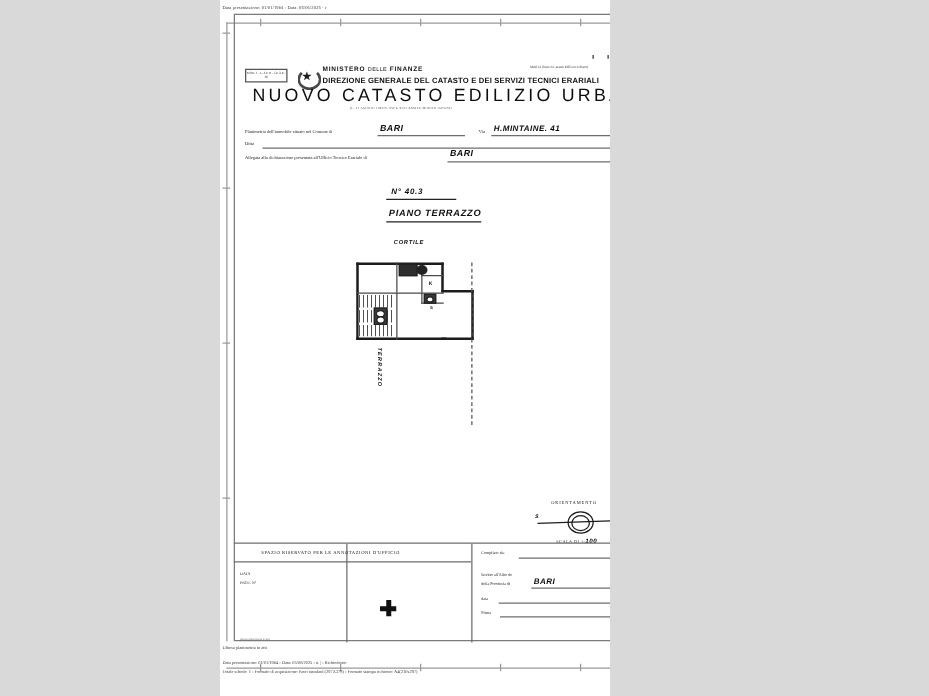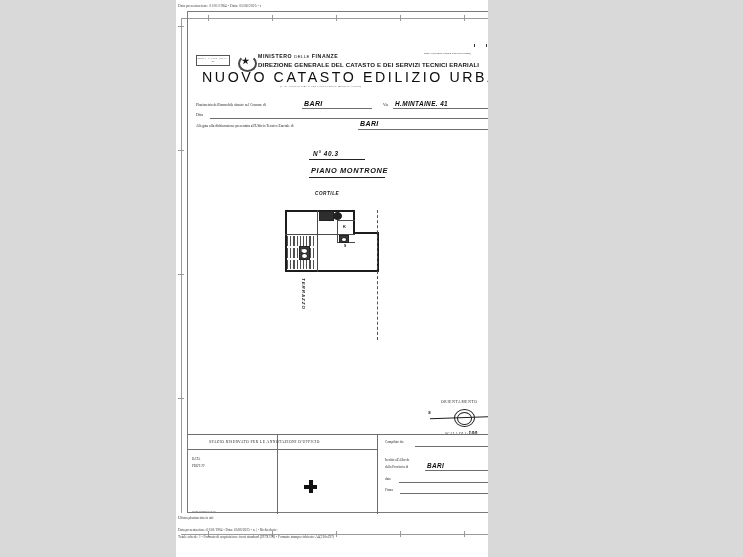--- a/index.html
+++ b/index.html
@@ -368,21 +368,21 @@
 
   <div class="formrow" style="left:20px;top:123.5px;">Allegata alla dichiarazione presentata all'Ufficio Tecnico Erariale di</div>
   <div class="hand" style="left:184px;top:120px;font-size:7px;">BARI</div>
   <div class="ruleline" style="left:182px;top:128.5px;width:155px;"></div>
 
   <div id="drawing">
 
     <div class="hand-title" style="left:126px;top:22px;font-size:6.4px;">N° 40.3</div>
     <div class="underline-hand" style="left:122px;top:31px;width:56px;"></div>
 
-    <div class="hand-title" style="left:124px;top:38px;font-size:7.4px;">PIANO MONTRONE</div>
+    <div class="hand-title" style="left:124px;top:38px;font-size:7.4px;">PIANO TERRAZZO</div>
     <div class="underline-hand" style="left:122px;top:49px;width:76px;"></div>
 
     <div class="roomlbl" style="left:128px;top:63px;font-size:4.6px;letter-spacing:.6px;font-style:italic;">CORTILE</div>
 
     <div class="wall" style="left:98px;top:82px;width:70px;height:1.8px;"></div>
     <div class="wall" style="left:98px;top:82px;width:1.8px;height:62px;"></div>
     <div class="wall" style="left:98px;top:142px;width:72px;height:1.8px;"></div>
     <div class="wall" style="left:166px;top:82px;width:1.6px;height:24px;"></div>
 
     <div class="wall" style="left:166px;top:104px;width:26px;height:1.6px;"></div>

